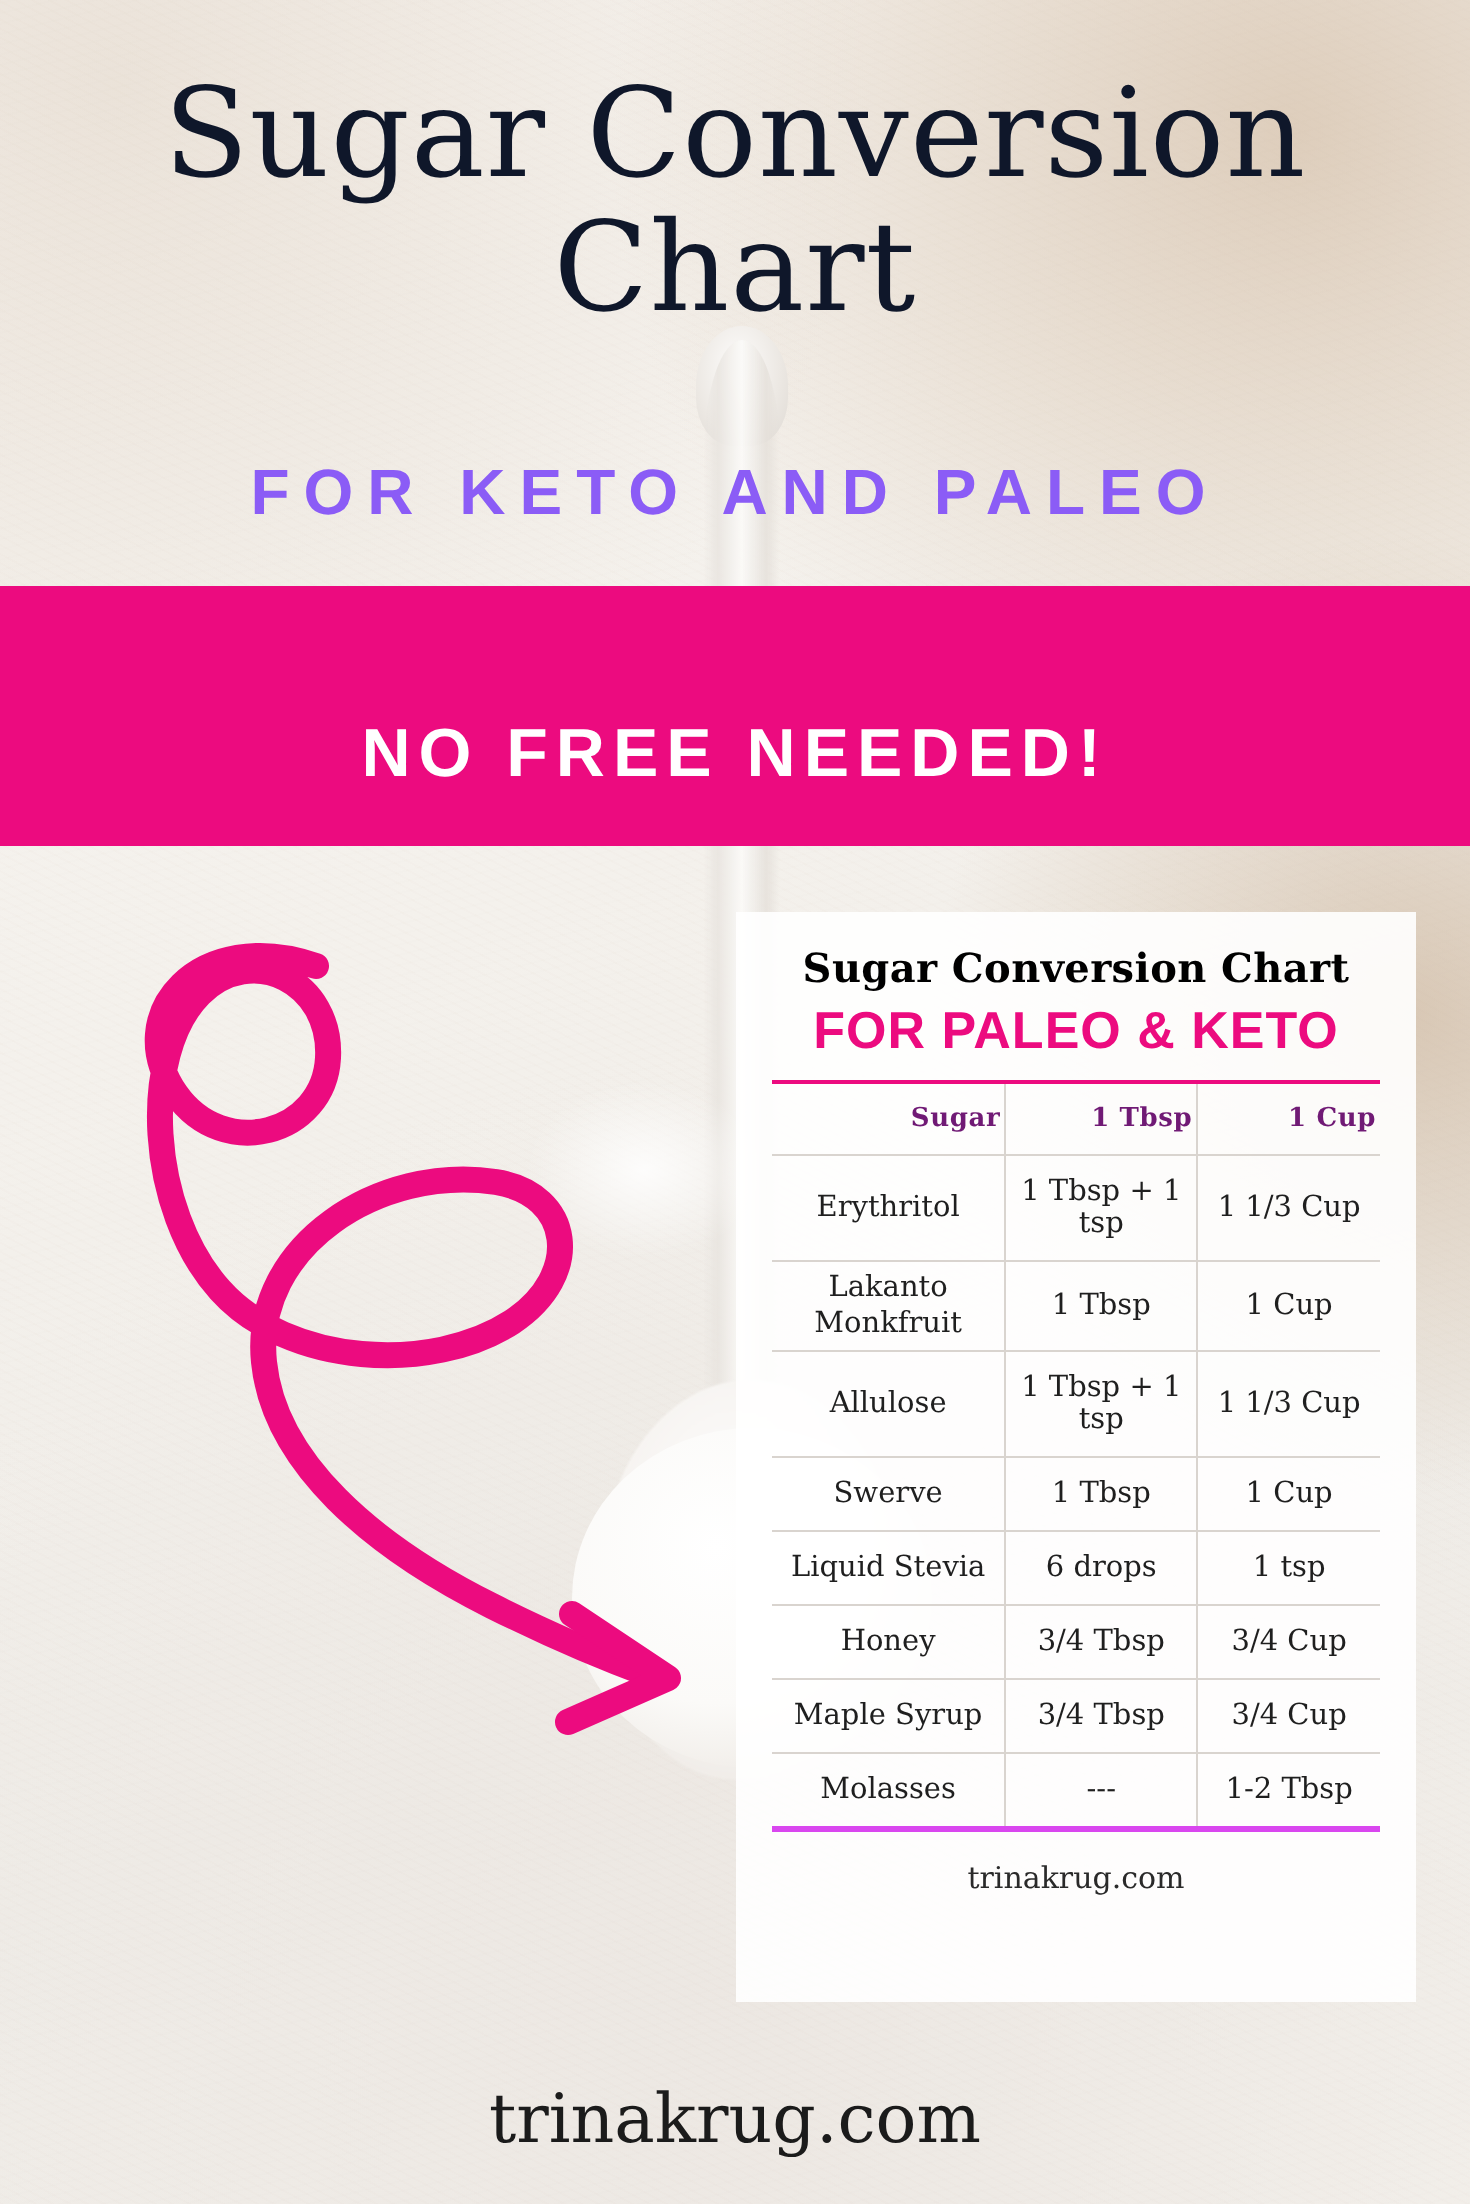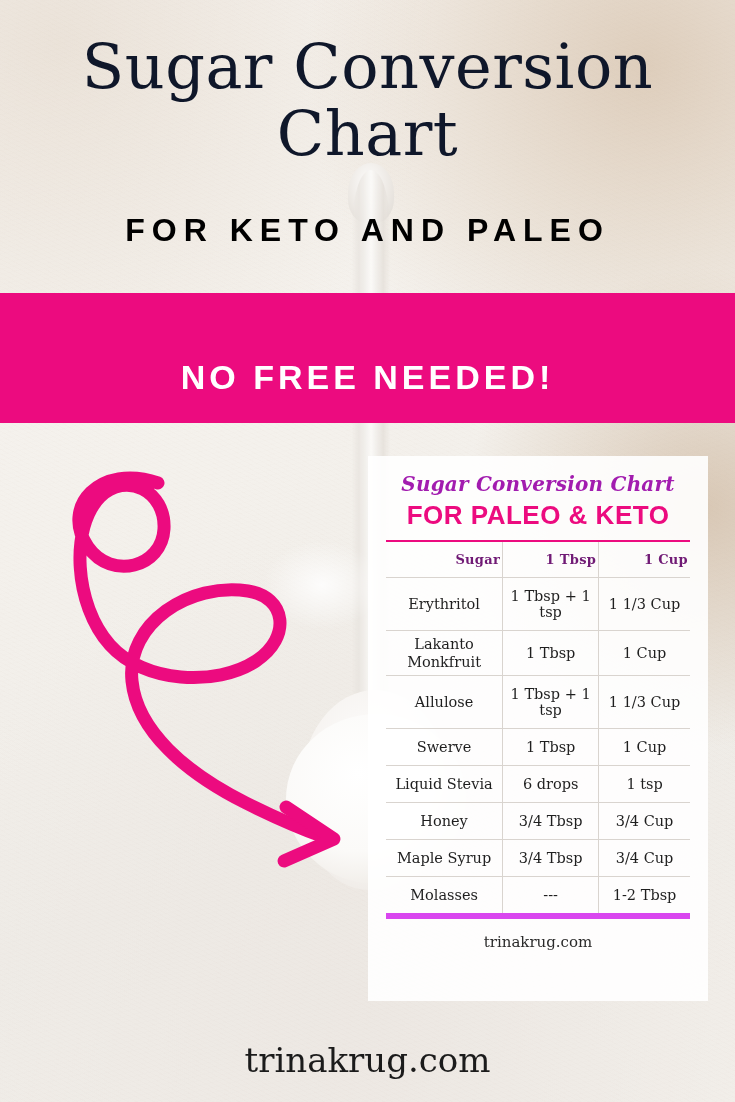--- a/index.html
+++ b/index.html
@@ -100,28 +100,28 @@
     font-family: "DejaVu Serif", serif;
     font-weight: 400;
     font-size: 62px;
     line-height: 1.08;
     letter-spacing: 0.5px;
     color: #0f172a;
   }
   .subtitle {
     position: absolute;
     left: 0;
-    top: 212px;
+    top: 228px;
     width: 735px;
     text-align: center;
     font-family: "Liberation Sans", sans-serif;
     font-weight: 700;
     font-size: 32px;
     letter-spacing: 7px;
-    color: #000000;
+    color: #8b5cf6;
   }
 
   
   .pink-band {
     position: absolute;
     left: 0;
     top: 293px;
     width: 735px;
     height: 130px;
     background: #ec0b7f;
@@ -157,24 +157,23 @@
     height: 545px;
     background: rgba(255,255,255,0.90);
     box-shadow: 0 0 0 0 rgba(0,0,0,0);
   }
   .chart-head {
     text-align: center;
     padding-top: 16px;
   }
   .chart-head .h1 {
     font-family: "DejaVu Serif", serif;
-    font-style: italic;
     font-weight: 700;
     font-size: 20px;
-    color: #a21caf;
+    color: #000000;
     letter-spacing: .2px;
   }
   .chart-head .h2 {
     font-family: "Liberation Sans", sans-serif;
     font-weight: 700;
     font-size: 26px;
     color: #ec0b7f;
     margin-top: 4px;
     letter-spacing: .5px;
   }
@@ -208,21 +207,21 @@
   table.conv td.col2,
   table.conv td.col3,
   table.conv th.col2,
   table.conv th.col3 {
     border-left: 1px solid #d9d4cf;
   }
   table.conv td.col1 { width: 116px; }
   table.conv td.col2 { width: 96px; }
   table.conv td.col3 { width: 92px; }
   table.conv tr.two-line td { padding: 4px 2px; line-height: 1.25; }
-  table.conv tr:last-child td { border-bottom: 6px solid #d946ef; }
+  table.conv tr:last-child td { border-bottom: 3px solid #d946ef; }
   .chart-credit {
     text-align: center;
     font-family: "DejaVu Serif", serif;
     font-size: 15px;
     color: #2a2a2a;
     padding-top: 14px;
   }
 
   
   .footer {

